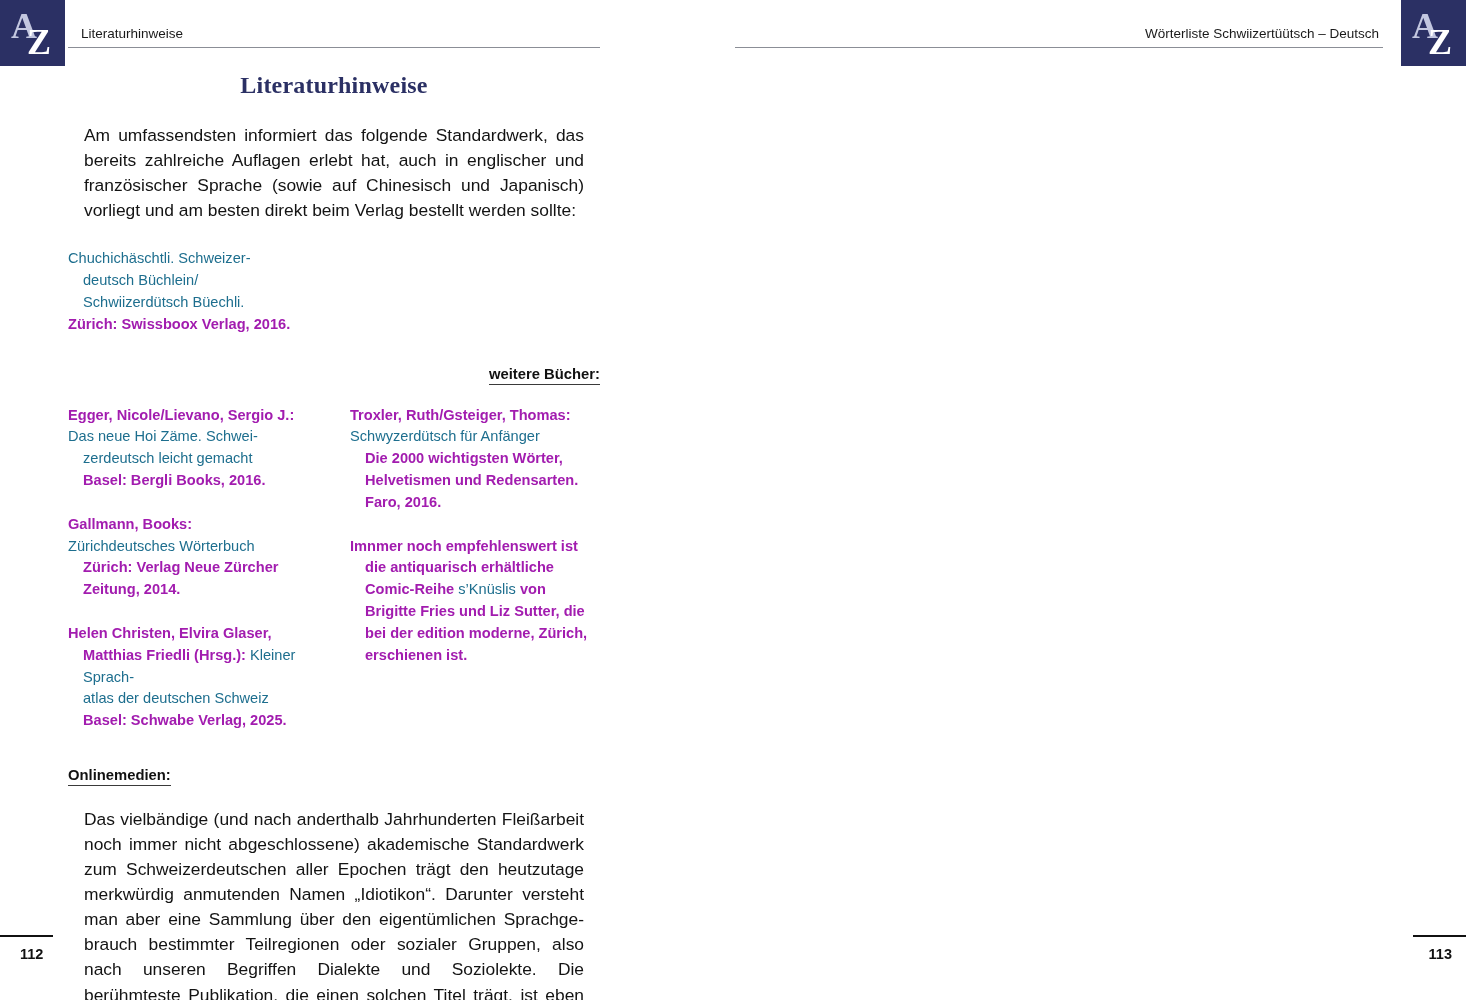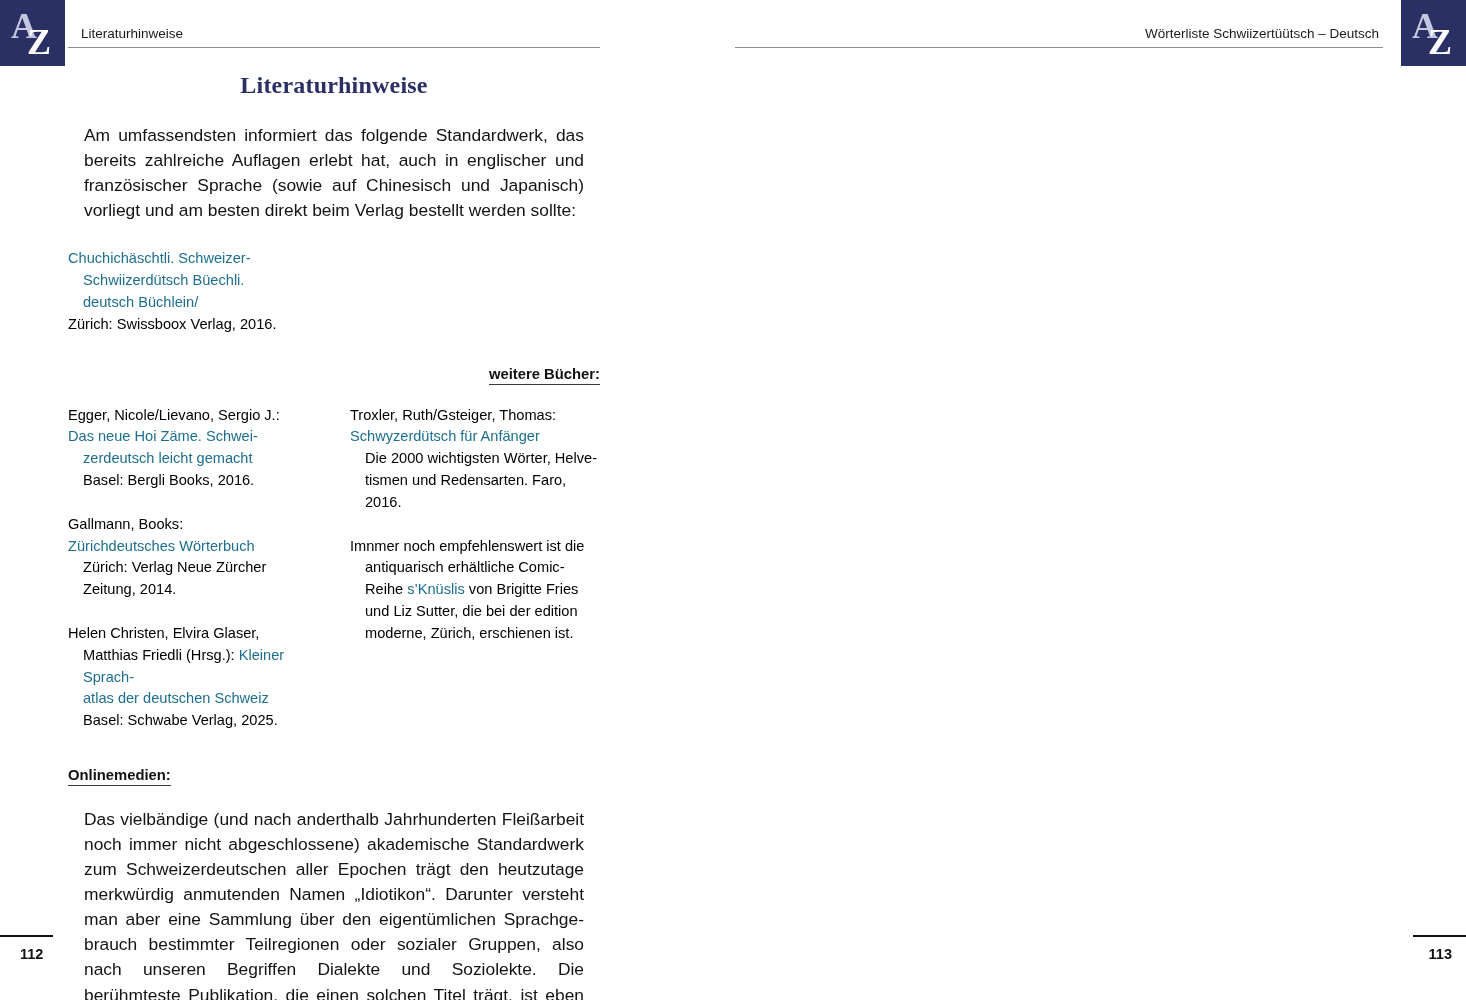--- a/index.html
+++ b/index.html
@@ -99,21 +99,21 @@
     padding-left: 15px;
     text-indent: -15px;
   }
   .bib .hang2 {
     padding-left: 15px;
   }
   .ttl {
     color: #1d6e8e;
     font-weight: normal;
   }
-  .plain { color: #000000; font-weight: normal; }
+  .plain { color: #a21caf; font-weight: bold; }
 
   
   .subhead {
     font-size: 14.8px;
     font-weight: bold;
     color: #111111;
     display: inline-block;
     border-bottom: 1.6px solid #3a3a3a;
     padding-bottom: 2px;
     margin: 0;
@@ -167,22 +167,22 @@
     </div>
 
     <div class="frame frame-left">
 
       <h1 class="part-title">Literaturhinweise</h1>
 
       <p class="body-serif">Am umfassendsten informiert das folgende Standardwerk, das bereits zahlreiche Auflagen erlebt hat, auch in englischer und französischer Sprache (sowie auf Chinesisch und Japanisch) vor­liegt und am besten direkt beim Verlag bestellt werden sollte:</p>
 
       <div class="bib" style="margin-top:25px;">
         <div class="ttl">Chuchichäschtli. Schweizer-</div>
+        <div class="ttl hang2">deutsch Büchlein/</div>
         <div class="ttl hang2">Schwiizerdütsch Büechli.</div>
-        <div class="ttl hang2">deutsch Büchlein/</div>
         <div class="plain">Zürich: Swissboox Verlag, 2016.</div>
       </div>
 
       <div style="margin-top:29px;text-align:right;">
         <span class="subhead">weitere Bücher:</span>
       </div>
 
       <div class="two-col" style="margin-top:20px;">
 
         <div>

